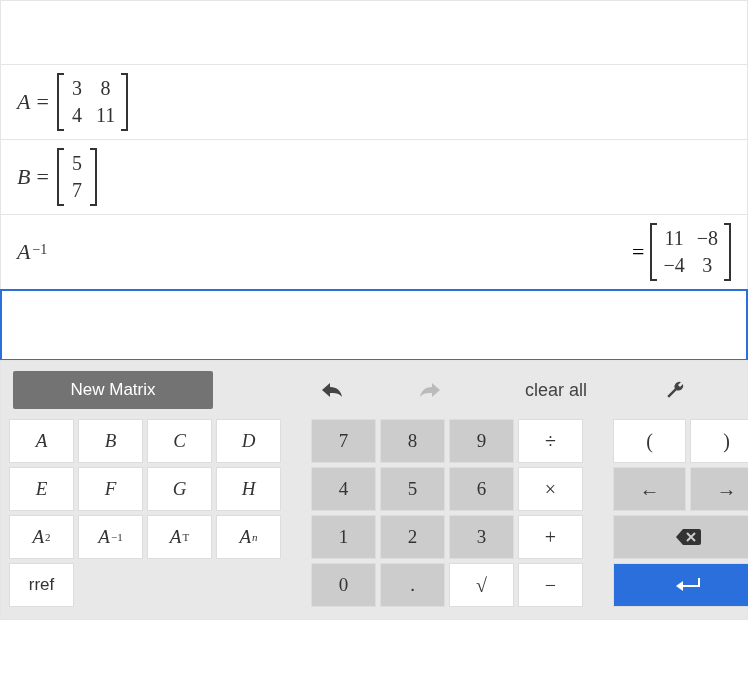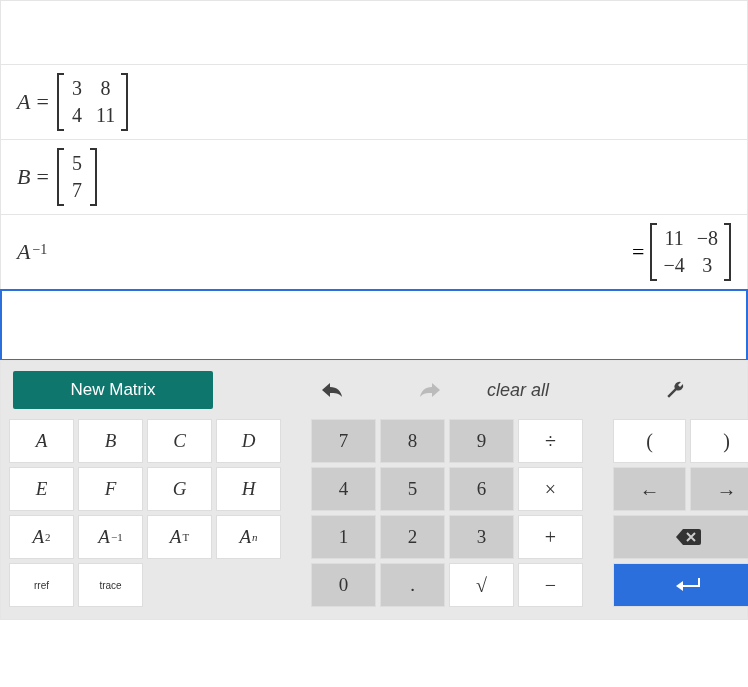--- a/index.html
+++ b/index.html
@@ -68,21 +68,21 @@
     border: 1px solid #e5e5e5;
   }
   .toolbar {
     display: grid;
     grid-template-columns: 272px 100px 100px 150px auto;
     align-items: center;
     margin-bottom: 10px;
     gap: 0;
   }
   .btn-primary {
-    background: #0f766e;
+    background: #737373;
     color: #fff;
     border: none;
     height: 38px;
     width: 200px;
     font-size: 17px;
     border-radius: 2px;
     cursor: pointer;
     margin-left: 4px;
   }
   .tool-icon {
@@ -96,22 +96,21 @@
     align-items: center;
     justify-content: center;
   }
   .tool-icon.disabled { color: #bbb; }
   .clear-all {
     background: transparent;
     border: none;
     font-size: 18px;
     color: #444;
     cursor: pointer;
-    text-align: left;
-    font-style: italic;
+    text-align: center;
   }
   .wrench { text-align: right; padding-right: 20px; }
 
   .key-area {
     display: grid;
     grid-template-columns: 272px 272px 150px;
     gap: 30px;
   }
   .key-grid {
     display: grid;
@@ -124,21 +123,21 @@
     border: 1px solid #ddd;
     font-family: Georgia, 'Times New Roman', serif;
     font-size: 19px;
     color: #333;
     cursor: pointer;
     display: flex;
     align-items: center;
     justify-content: center;
     font-style: italic;
   }
-  .key.roman { font-style: normal; font-family: Arial, sans-serif; font-size: 10px; }
+  .key.roman { font-style: normal; font-family: Arial, sans-serif; font-size: 17px; }
   .key.num { background: #ccc; font-style: normal; }
   .key.op { background: #fff; font-style: normal; font-size: 20px; }
   .key.nav { background: #ccc; font-style: normal; font-size: 20px; }
   .key.enter { background: #2a6fdb; color: #fff; grid-column: span 2; font-style: normal; font-size: 24px;}
   .key.backspace { background: #ccc; grid-column: span 2; font-style: normal; }
   .key.invisible { visibility: hidden; }
   .key sup { font-size: 11px; font-style: normal; margin-left: 1px; }
   .key .supn { font-style: italic; }
   svg { display: block; }
 </style>
@@ -234,21 +233,20 @@
       <button class="key">D</button>
       <button class="key">E</button>
       <button class="key">F</button>
       <button class="key">G</button>
       <button class="key">H</button>
       <button class="key">A<sup>2</sup></button>
       <button class="key">A<sup>−1</sup></button>
       <button class="key">A<sup>T</sup></button>
       <button class="key">A<sup class="supn">n</sup></button>
       <button class="key roman">rref</button>
-      <button class="key roman">trace</button>
       <button class="key invisible"></button>
     </div>
 
     <div class="key-grid g4">
       <button class="key num">7</button>
       <button class="key num">8</button>
       <button class="key num">9</button>
       <button class="key op">÷</button>
       <button class="key num">4</button>
       <button class="key num">5</button>

